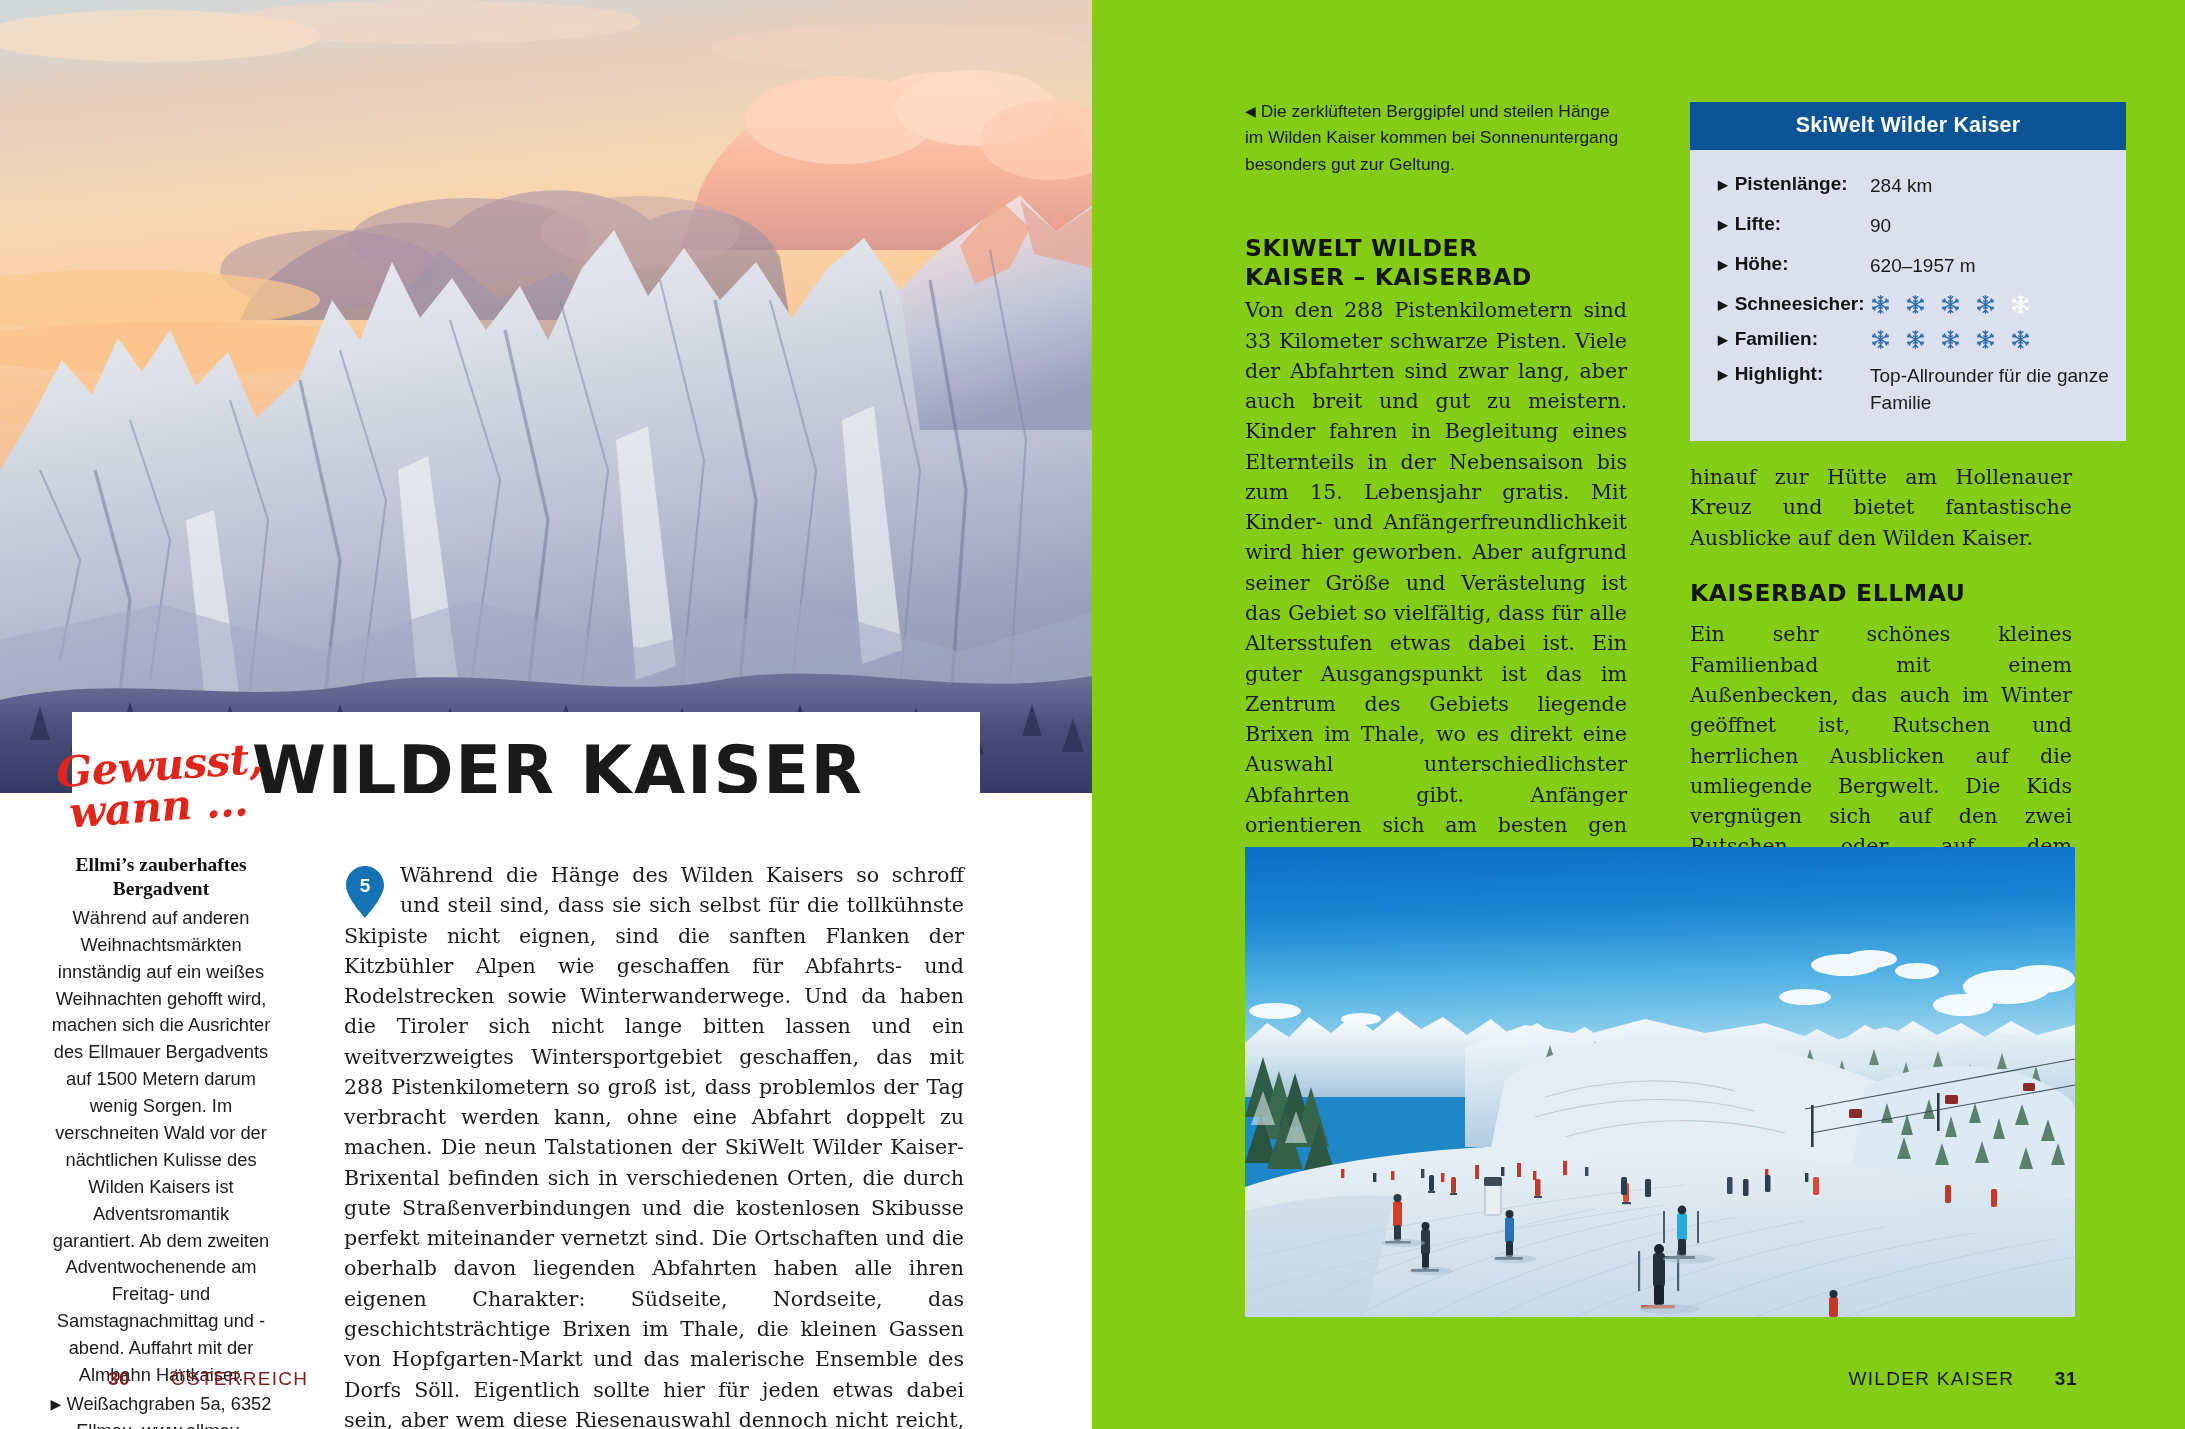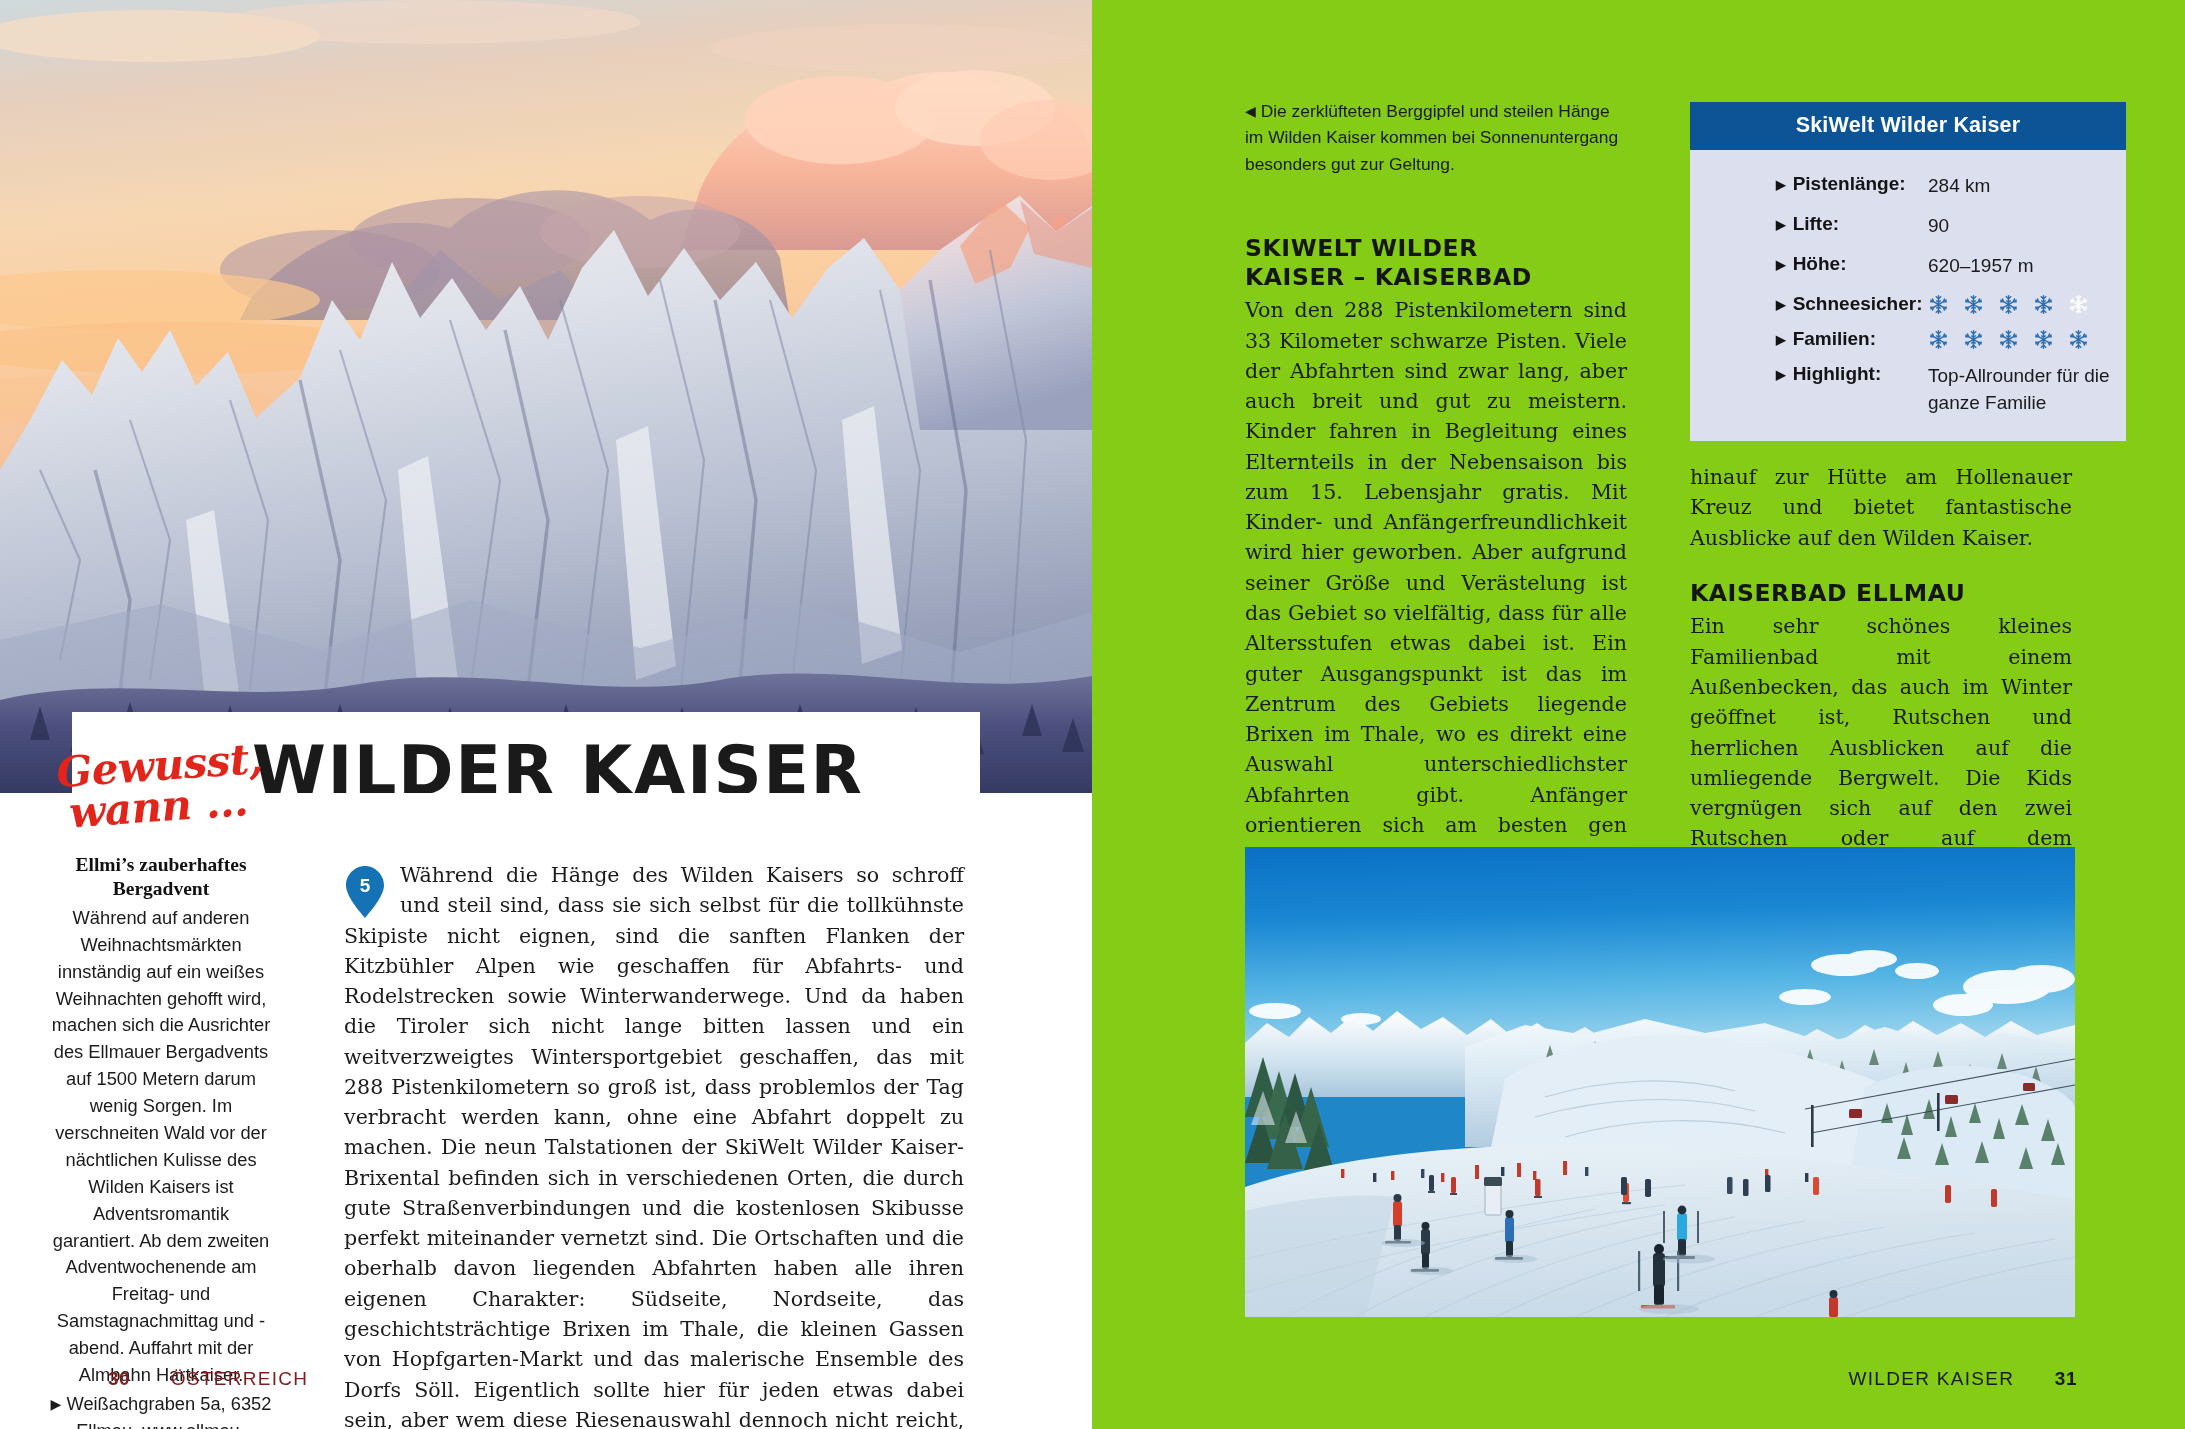--- a/index.html
+++ b/index.html
@@ -186,41 +186,41 @@
   .col-left-r {
     position: absolute;
     left: 153px; top: 234px;
     width: 382px;
   }
   .col-right-r {
     position: absolute;
     left: 598px; top: 462px;
     width: 382px;
   }
-  .col-right-r .sec-head { margin-top: 26px; margin-bottom: 4px; }
+  .col-right-r .sec-head { margin-top: 26px; margin-bottom: 12px; }
   .col-left-r .sec-head { margin-bottom: 4px; }
 
   
   .info-box {
     position: absolute;
     left: 598px; top: 102px;
     width: 436px;
     background: #dcdfee;
   }
   .info-head {
     background: #0c5496;
     color: #ffffff;
     font-family: "Liberation Sans", sans-serif;
     font-weight: 700;
     font-size: 21.5px;
     text-align: center;
     padding: 11px 0 12px;
     letter-spacing: 0.2px;
   }
-  .info-body { padding: 23px 0 24px 42px; margin-left: 44px; }
+  .info-body { padding: 23px 0 24px 28px; }
   .info-row {
     display: flex;
     align-items: flex-start;
     margin-bottom: 13px;
     font-family: "Liberation Sans", sans-serif;
     font-size: 19px;
     color: #1b1b1b;
   }
   .info-row:last-child { margin-bottom: 0; }
   .info-label {

